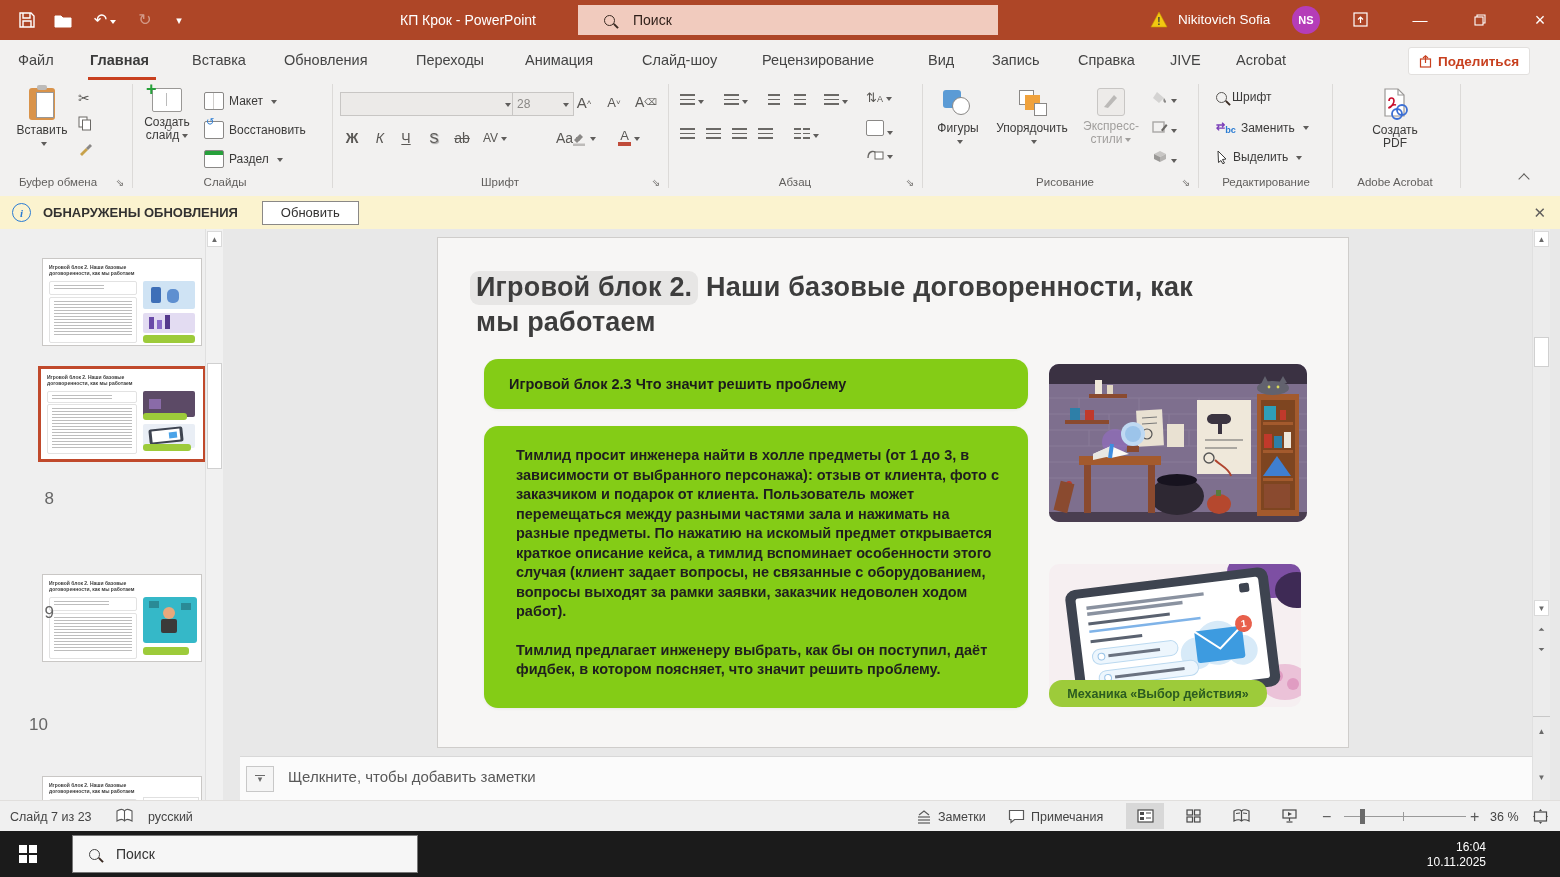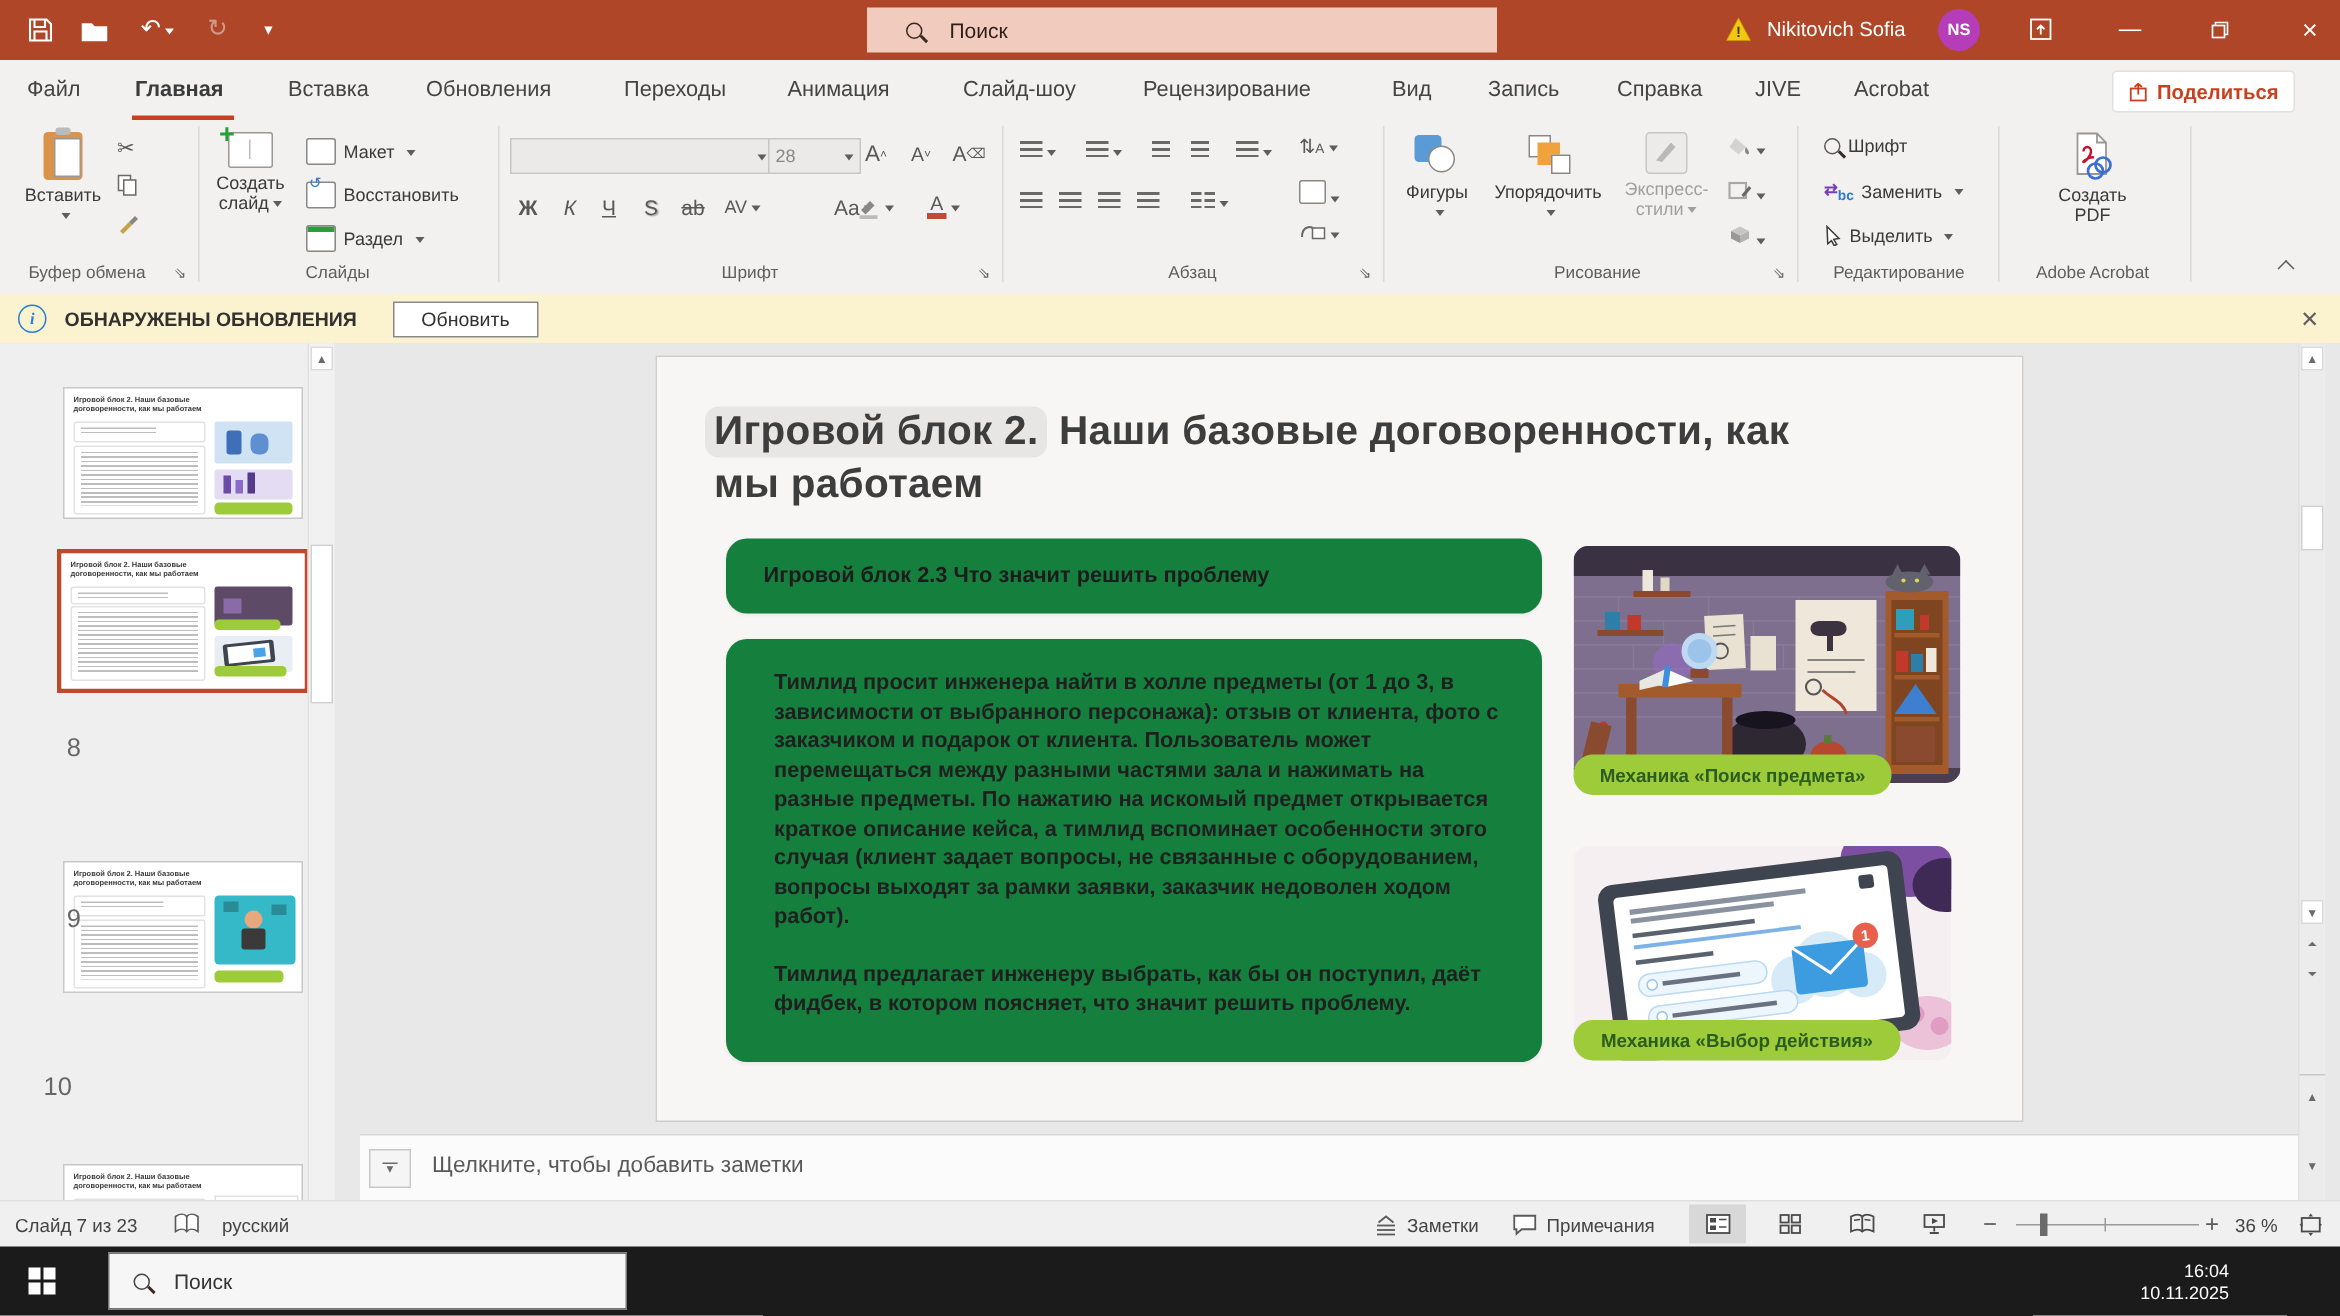--- a/index.html
+++ b/index.html
@@ -53,21 +53,21 @@
   .txb{background:repeating-linear-gradient(to bottom,#BDBDBD 0 1px,transparent 1px 3px);}
   .gp{background:#9DCB3A;border-radius:3px;}
   .whitebox{background:#fff;border:0.5px solid #E2E2E2;border-radius:2px;}
   .sbar{width:17px;background:#F1F1F1;border-left:1px solid #E0E0E0;}
   .sbtn{width:15px;height:16px;background:#fff;border:1px solid #DADADA;color:#6a6a6a;font-size:8px;line-height:15px;text-align:center;box-sizing:border-box;}
   .sthumb{width:15px;background:#fff;border:1px solid #D0D0D0;box-sizing:border-box;}
   
   #canvas{left:437px;top:8px;width:912px;height:511px;background:#F7F6F5;border:1px solid #CFCDCB;box-sizing:border-box;}
   #slide-title{left:38px;top:32px;width:740px;font-size:27px;line-height:35px;font-weight:bold;color:#3d3d3d;letter-spacing:0.2px;}
   #slide-title .hl{background:#E7E6E5;border-radius:9px;padding:1px 6px 3px 6px;margin-left:-6px;}
-  .roundbox{background:#15803d;border-radius:14px;box-shadow:0 1px 3px rgba(0,0,0,0.06);}
+  .roundbox{background:#84cc16;border-radius:14px;box-shadow:0 1px 3px rgba(0,0,0,0.06);}
   #subtitle-box{left:46px;top:121px;width:544px;height:50px;display:flex;align-items:center;padding-left:25px;box-sizing:border-box;}
   #subtitle-box span{font-size:14.5px;font-weight:bold;color:#1c1c1c;}
   #body-box{left:46px;top:188px;width:544px;height:282px;box-sizing:border-box;padding:20px 28px 0 32px;}
   #body-box p{margin:0 0 19px 0;font-size:14.5px;line-height:19.5px;font-weight:bold;color:#1f1f1f;}
   .imgframe{border-radius:10px;overflow:hidden;}
   .cap-pill{height:27px;background:#9DCB3A;border-radius:13px;display:flex;align-items:center;justify-content:center;
     font-size:12.5px;font-weight:bold;color:#2B5C20;}
   
   #notespane{left:240px;top:527px;width:1292px;height:44px;background:#FBFBFB;border-top:1px solid #D8D8D8;}
   #notes-collapse{left:6px;top:9px;width:26px;height:24px;background:#F5F5F5;border:1px solid #C8C8C8;color:#6a6a6a;
@@ -97,20 +97,21 @@
         </svg>
     </div>
     <div class="qat-ic ab" style="left:48px;">
       <svg width="18" height="16" viewBox="0 0 18 16" style="margin-top:13px;">
           <path d="M1 3 h6 l2 2 h8 v9 h-16 z" fill="#fff" stroke="#fff"></path>
         </svg>
     </div>
     <div class="qat-ic ab" style="left:86px;width:38px;">↶<span class="dd" style="border-top-color:#fff;"></span></div>
     <div class="qat-ic ab" style="left:130px;opacity:.45;">↻</div>
     <div class="qat-ic ab" style="left:164px;font-size:11px;">▾</div>
+    <div class="tb-title ab" style="left:360px;top:0;width:216px;line-height:40px;text-align:center;">КП Крок - PowerPoint</div>
     <div id="tb-search" class="ab">
       <span class="mag" style="margin-left:26px;"></span>
       <span style="margin-left:18px;font-size:14px;">Поиск</span>
     </div>
     <div class="ab" style="left:1150px;top:11px;">
       <svg width="18" height="17" viewBox="0 0 18 17">
           <polygon points="9,1 17,16 1,16" fill="#F2C811" stroke="#C99700" stroke-width="0.6"></polygon>
           <text x="9" y="13.5" font-size="10" font-weight="bold" text-anchor="middle" fill="#3b3b3b">!</text>
         </svg>
     </div>
@@ -542,23 +543,20 @@
           <rect x="60" y="80" width="4" height="14" fill="#3E8EE0" transform="rotate(8 62 87)"></rect>
           <circle cx="84" cy="70" r="12" fill="#BFD9F2"></circle>
           <circle cx="84" cy="70" r="8" fill="#9CC4EA"></circle>
           <rect x="78" y="82" width="12" height="6" fill="#8A4A2F"></rect>
           <ellipse cx="170" cy="140" rx="12" ry="10" fill="#B5482E"></ellipse>
           <rect x="167" y="126" width="5" height="6" fill="#5A7A3A"></rect>
           <circle cx="20" cy="120" r="3" fill="#C0392B"></circle>
           <rect x="8" y="118" width="14" height="30" fill="#8A4A2F" transform="rotate(14 15 133)"></rect>
         </svg>
       </div>
-      <div class="cap-pill ab" style="left:611px;top:265px;width:212px;">
-        <span>Механика «Поиск предмета»</span>
-      </div>
 
       <div class="imgframe ab" style="left:611px;top:326px;width:252px;height:143px;">
         <svg width="252" height="143" viewBox="0 0 252 143">
           <rect width="252" height="143" fill="#F6EFF1"></rect>
           <ellipse cx="224" cy="8" rx="46" ry="26" fill="#7D4FA3"></ellipse>
           <ellipse cx="248" cy="26" rx="22" ry="18" fill="#3E2A55"></ellipse>
           <ellipse cx="236" cy="118" rx="24" ry="18" fill="#EBC2D8"></ellipse>
           <circle cx="228" cy="112" r="6" fill="#E09CC2"></circle>
           <circle cx="244" cy="120" r="6" fill="#E09CC2"></circle>
           <g transform="rotate(-7 126 76)">

